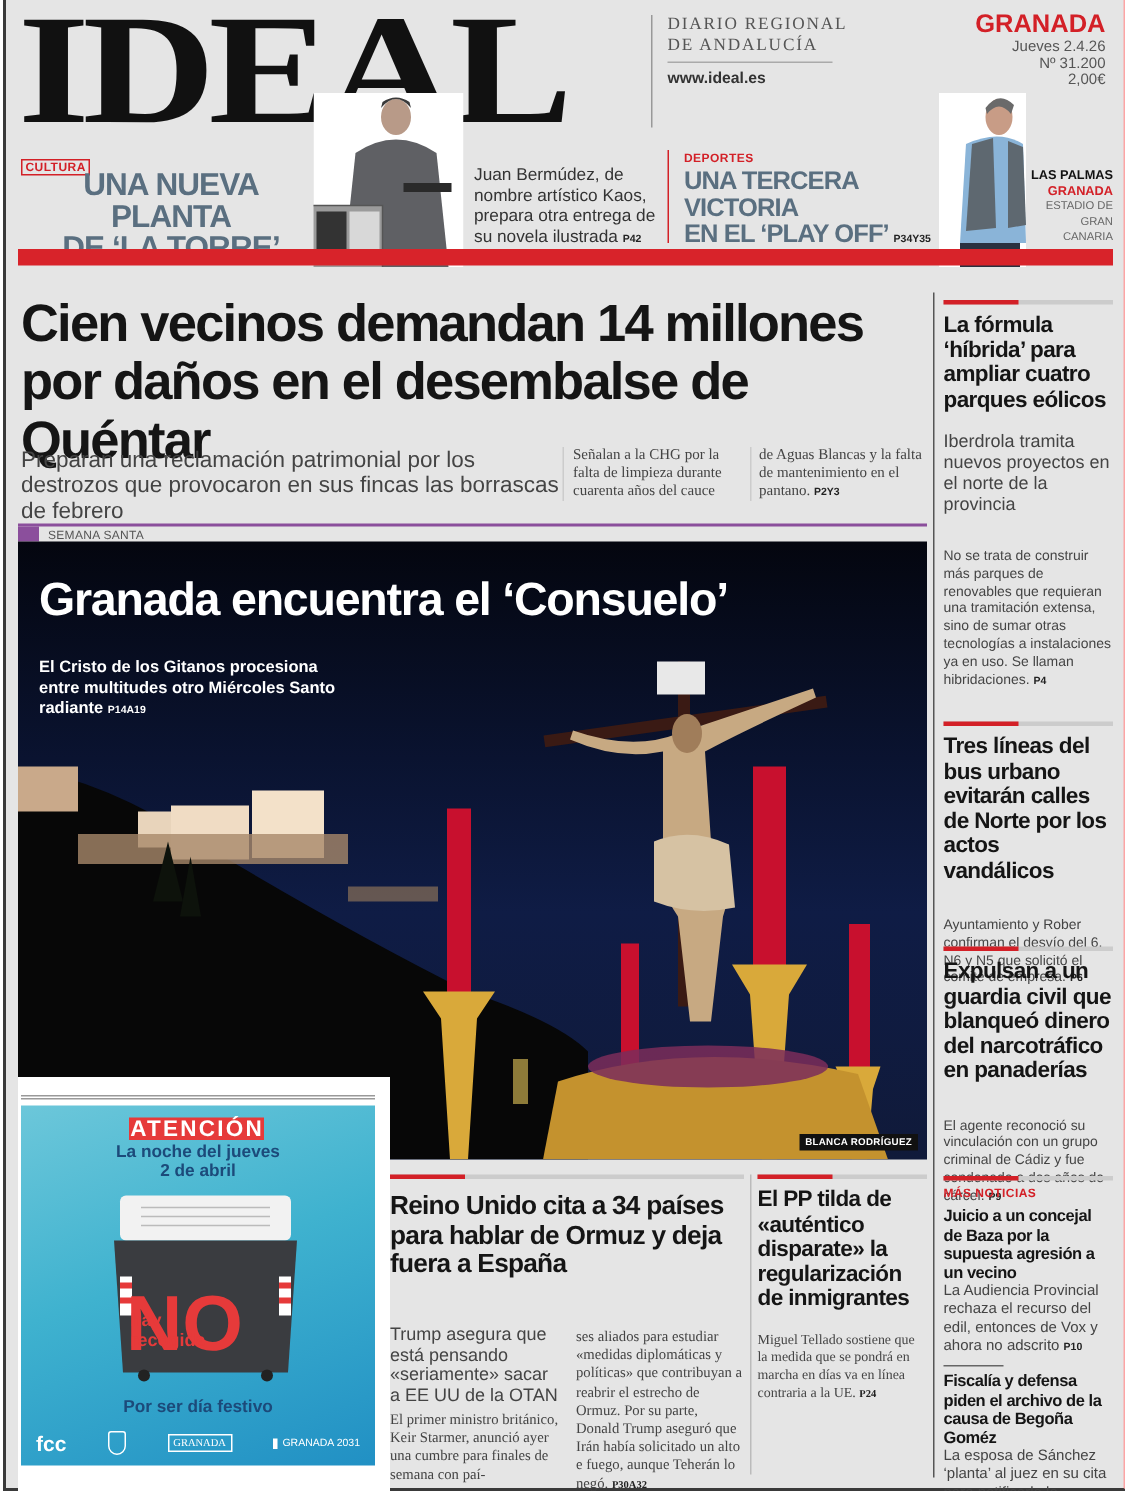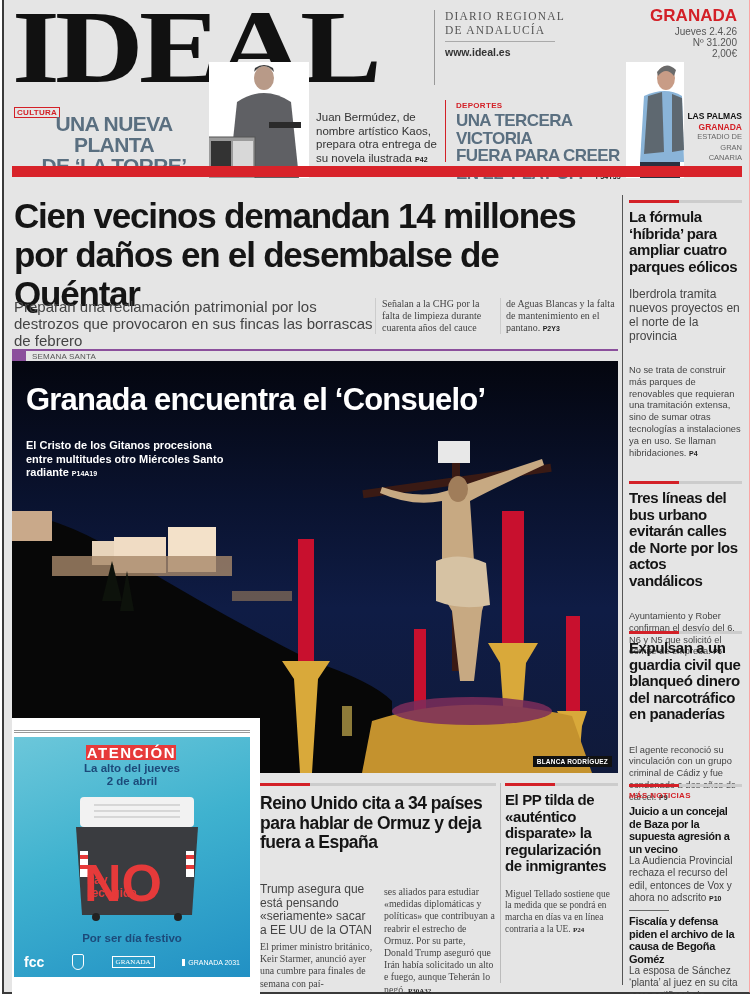--- a/index.html
+++ b/index.html
@@ -125,21 +125,20 @@
   <div class="abs teaser-text" style="left:312px; top:111px; width:128px;">
     <span>Juan Bermúdez, de nombre artístico Kaos, prepara otra entrega de su novela ilustrada</span>
     <span class="pref">P42</span>
   </div>
 
   <div class="abs" style="left:441px; top:100px; width:1px; height:62px; background:#d32027;"></div>
 
   <div class="abs teaser-label" style="left:452px; top:101px;">DEPORTES</div>
   <div class="abs teaser-title" style="left:452px; top:112px; width:175px; font-size:17px; line-height:17.5px;">
     <div>UNA TERCERA VICTORIA</div>
-    <div>FUERA PARA CREER</div>
     <div><span>EN EL ‘PLAY OFF’</span> <span class="pref" style="font-size:7px; color:#222; letter-spacing:0;">P34Y35</span></div>
   </div>
 
   <svg class="abs t2-photo" viewBox="0 0 58 116">
     <rect x="0" y="0" width="58" height="116" fill="#ffffff"></rect>
     <ellipse cx="40" cy="16" rx="9" ry="12" fill="#c89c86"></ellipse>
     <path d="M31 10 Q40 -2 50 8 L48 14 Q40 4 32 14Z" fill="#6a6a6a"></path>
     <path d="M18 34 Q40 24 56 34 L58 100 L14 100Z" fill="#8ab4d8"></path>
     <path d="M22 34 L36 30 L38 90 L18 92Z" fill="#5e6870"></path>
     <path d="M46 32 L56 36 L58 88 L46 90Z" fill="#5e6870"></path>
@@ -212,21 +211,21 @@
       <span class="pref">P14A19</span>
     </div>
     <div class="abs credit">BLANCA RODRÍGUEZ</div>
   </div>
 
   <div class="abs ad-box">
     <div class="abs ad-rule"></div>
     <div class="abs ad-inner">
       <div class="abs ad-attn">ATENCIÓN</div>
       <div class="abs ad-when">
-        <div>La alto del jueves</div>
+        <div>La noche del jueves</div>
         <div>2 de abril</div>
       </div>
       <svg class="abs ad-bin" viewBox="0 0 126 130">
         <rect x="6" y="4" width="114" height="30" rx="4" fill="#f2f2f2"></rect>
         <line x1="20" y1="12" x2="106" y2="12" stroke="#bbb"></line>
         <line x1="20" y1="18" x2="106" y2="18" stroke="#bbb"></line>
         <line x1="20" y1="24" x2="106" y2="24" stroke="#bbb"></line>
         <path d="M2 34 L124 34 L118 122 L8 122Z" fill="#3a3c40"></path>
         <rect x="6" y="58" width="8" height="26" fill="#fff"></rect>
         <rect x="6" y="62" width="8" height="4" fill="#e63a3a"></rect>

